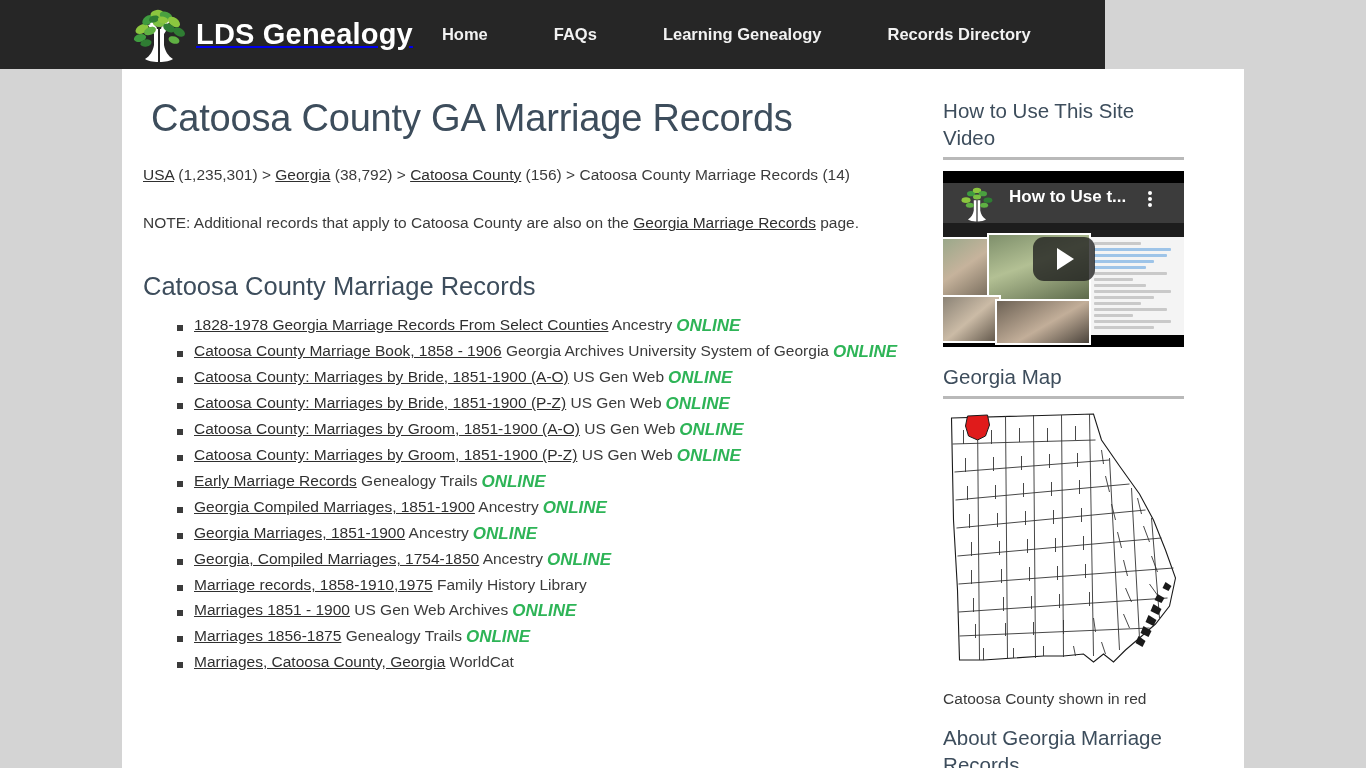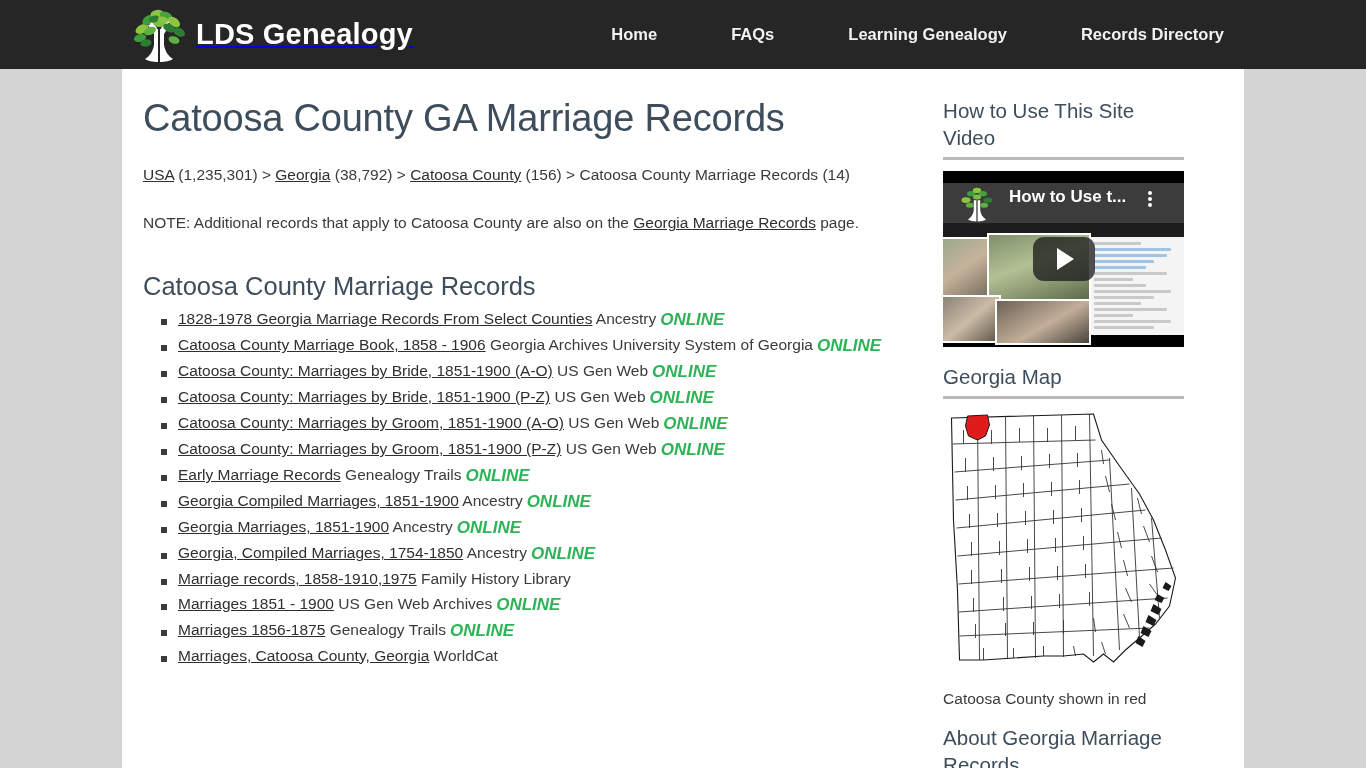--- a/index.html
+++ b/index.html
@@ -10,21 +10,21 @@
     background: #d4d4d4;
     font-family: "Liberation Sans", sans-serif;
   }
 
   
   .site-header {
     height: 69px;
     background: #262626;
     display: flex;
     align-items: center;
-    width: 1366px;
+    width: 1105px;
   }
   .logo-wrap {
     display: flex;
     align-items: center;
     margin-left: 128px;
     height: 69px;
   }
   .logo-mark { width: 62px; height: 56px; display:block; }
   .logo-text {
     color: #ffffff;
@@ -32,21 +32,21 @@
     font-weight: bold;
     letter-spacing: 0.2px;
     margin-left: 6px;
     white-space: nowrap;
   }
   .main-nav {
     margin-left: auto;
     margin-right: 142px;
     display: flex;
     align-items: center;
-    gap: 16px;
+    gap: 8px;
   }
   .nav-link {
     color: #f2f2f2;
     font-size: 16.5px;
     font-weight: bold;
     text-decoration: none;
     padding: 0 29px;
     white-space: nowrap;
     cursor: pointer;
   }
@@ -69,21 +69,21 @@
     width: 302px;
     padding: 28px 0 0 0;
     margin-left: 4px;
   }
 
   
   h1.page-title {
     font-size: 38px;
     font-weight: normal;
     color: #3d4d5c;
-    margin: 0 0 22px 0;
+    margin: 0 0 22px 8px;
     line-height: 1.15;
     letter-spacing: -0.2px;
   }
   .crumbs {
     font-size: 15.5px;
     color: #3b3b3b;
     line-height: 1.52;
     margin-bottom: 0;
   }
   .crumbs a {
@@ -100,21 +100,21 @@
 
   h2.section-title {
     font-size: 25.5px;
     font-weight: normal;
     color: #3d4d5c;
     margin: 40px 0 10px 0;
   }
 
   ul.rec-list {
     list-style: none;
-    margin: 0;
+    margin: 16px;
     padding: 0 0 0 18px;
   }
   ul.rec-list li {
     position: relative;
     font-size: 15.5px;
     color: #3b3b3b;
     line-height: 1.0;
     padding: 0 0 0 17px;
     margin-bottom: 9px;
     white-space: nowrap;

